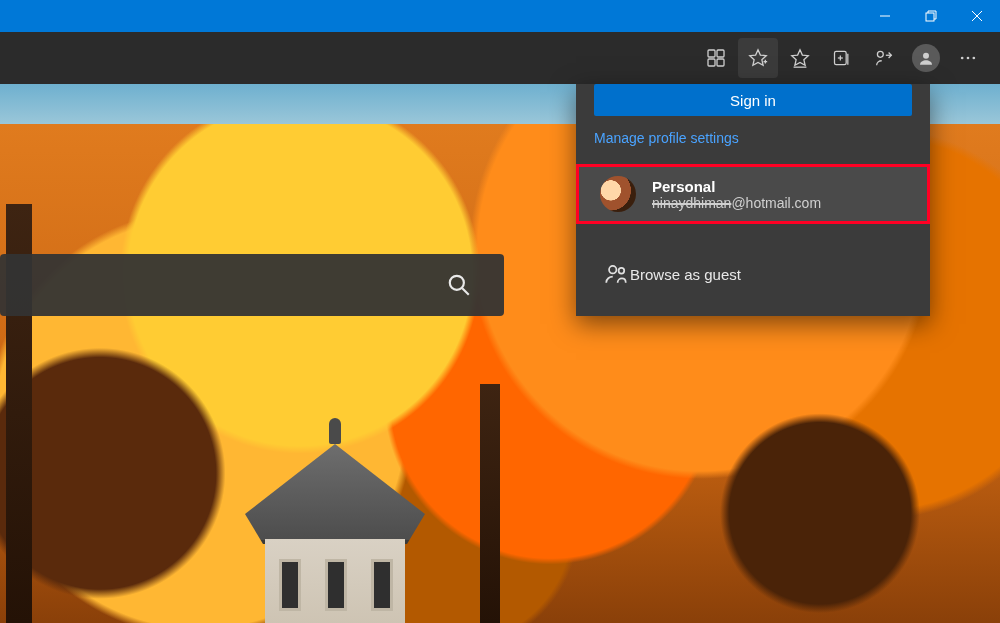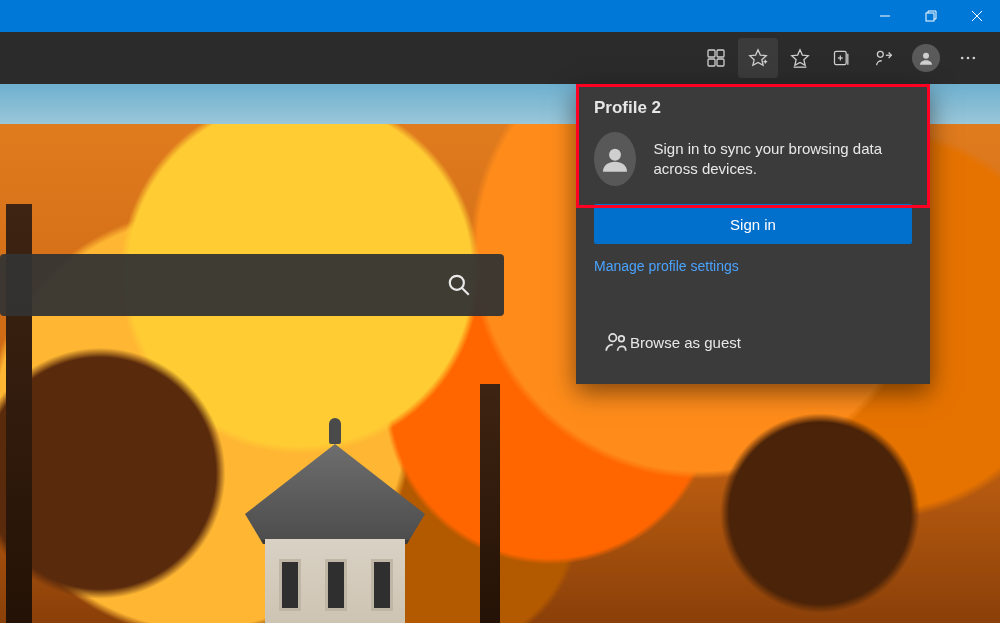--- a/index.html
+++ b/index.html
@@ -67,21 +67,21 @@
 
   
   .flyout{position:absolute;left:576px;top:84px;width:354px;background:var(--panel);color:var(--text);box-shadow:0 8px 24px rgba(0,0,0,.5);}
   .fly-header{position:relative;padding:14px 18px 18px 18px;}
   .fly-title{font-size:17px;font-weight:600;margin-bottom:14px;}
   .fly-row{display:flex;align-items:center;gap:18px;}
   .fly-avatar{width:54px;height:54px;border-radius:50%;background:#585858;display:flex;align-items:center;justify-content:center;}
   .fly-msg{font-size:15px;line-height:1.35;color:#e8e8e8;}
   .highlight-box{position:absolute;border:3px solid var(--highlight);pointer-events:none;}
   .hb1{left:0;top:0;right:0;height:124px;}
-  .signin-btn{margin:0 18px 14px 18px;height:40px;background:var(--blue-btn);color:var(--blue-btn-text);display:flex;align-items:center;justify-content:center;font-size:15px;border-radius:2px;}
+  .signin-btn{margin:0 18px 14px 18px;height:32px;background:var(--blue-btn);color:var(--blue-btn-text);display:flex;align-items:center;justify-content:center;font-size:15px;border-radius:2px;}
   .manage-link{padding:0 18px 18px 18px;color:var(--link);font-size:14px;}
   .profile-item{position:relative;display:flex;align-items:center;gap:16px;padding:12px 24px;}
   .profile-item.personal{background:var(--panel-light);}
   .prof-avatar{width:36px;height:36px;border-radius:50%;overflow:hidden;background:radial-gradient(circle at 30% 40%,#ffd7a8 0 30%,#a0522d 31% 60%,#3a1f0d 61% 100%);position:relative;}
   .prof-text .pname{font-size:15px;font-weight:600;color:#fff;}
   .prof-text .pemail{font-size:14px;color:#d0d0d0;}
   .masked{text-decoration:line-through;text-decoration-thickness:2px;text-decoration-color:#cfcfcf;}
   .hb2{left:0;top:0;right:0;bottom:0;}
   .sep-space{height:22px;}
   .guest-icon,.add-icon{width:28px;height:28px;display:flex;align-items:center;justify-content:center;color:#e0e0e0;}
@@ -198,42 +198,39 @@
         <svg width="26" height="26" viewBox="0 0 24 24" fill="none" stroke-width="2">
             <circle cx="10" cy="10" r="6.5"></circle>
             <line x1="15" y1="15" x2="21" y2="21"></line>
           </svg>
       </span>
     </div>
   </div>
 
   <div class="flyout">
 
-    <div class="fly-header" style="position:relative;">
-      <div class="fly-title">Profile 2</div>
-      <div class="fly-row">
-        <div class="fly-avatar">
-          <svg width="34" height="34" viewBox="0 0 24 24" fill="#cfcfcf">
-              <circle cx="12" cy="9" r="4.2"></circle>
-              <path d="M3.5 21c0-4.5 4-7 8.5-7s8.5 2.5 8.5 7z"></path>
-            </svg>
-        </div>
-        <div class="fly-msg">Sign in to sync your browsing data across devices.</div>
-      </div>
-      <div class="highlight-box hb1"></div>
-    </div>
 
     <div class="signin-btn">
       <span>Sign in</span>
     </div>
 
     <div class="manage-link">
       <span>Manage profile settings</span>
     </div>
 
+    <div class="profile-item personal" style="position:relative;">
+      <div class="prof-avatar"></div>
+      <div class="prof-text">
+        <div class="pname">Personal</div>
+        <div class="pemail">
+          <span class="masked">ninaydhiman</span><span>@hotmail.com</span>
+        </div>
+      </div>
+      <div class="highlight-box hb2"></div>
+    </div>
 
     <div class="sep-space"></div>
 
     <div class="flyout-row">
       <div class="guest-icon">
         <svg width="26" height="26" viewBox="0 0 24 24" fill="none" stroke="#e0e0e0" stroke-width="1.6">
           <circle cx="9" cy="8" r="3.4"></circle>
             <path d="M3 20c0-3.5 3-5.5 6-5.5"></path>
           <circle cx="17" cy="9" r="2.6"></circle>
             <path d="M13.5 20c0-2.4 2-4 4-4s3.5 1.2 3.5 4"></path>

